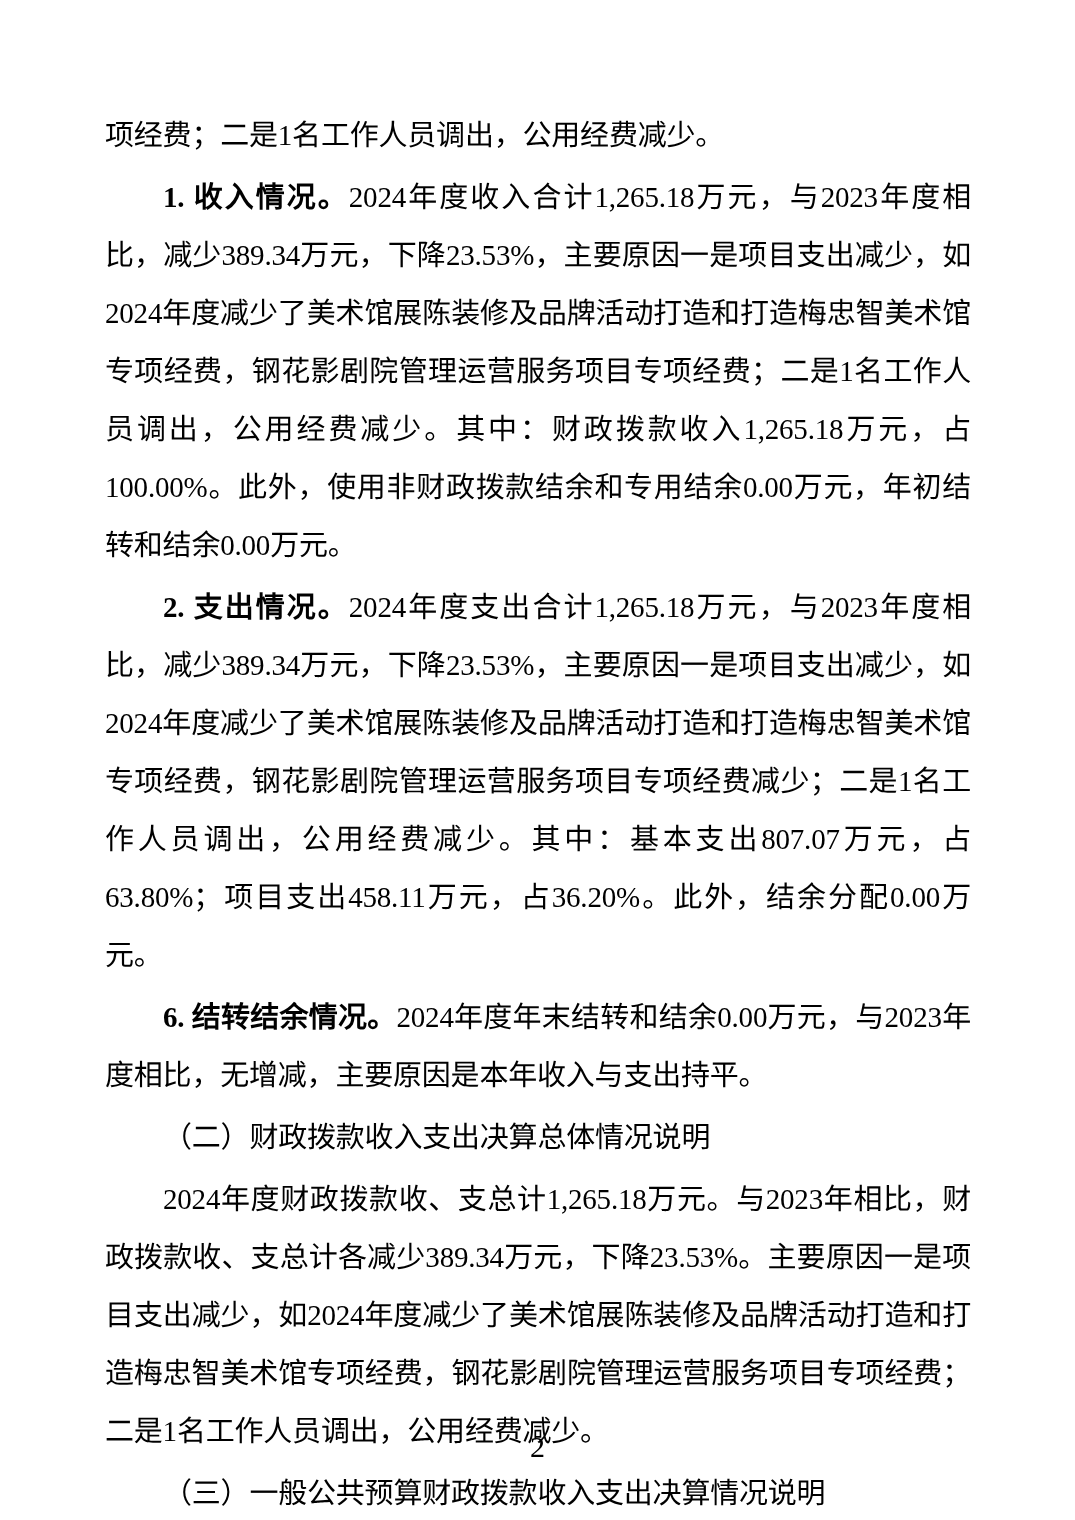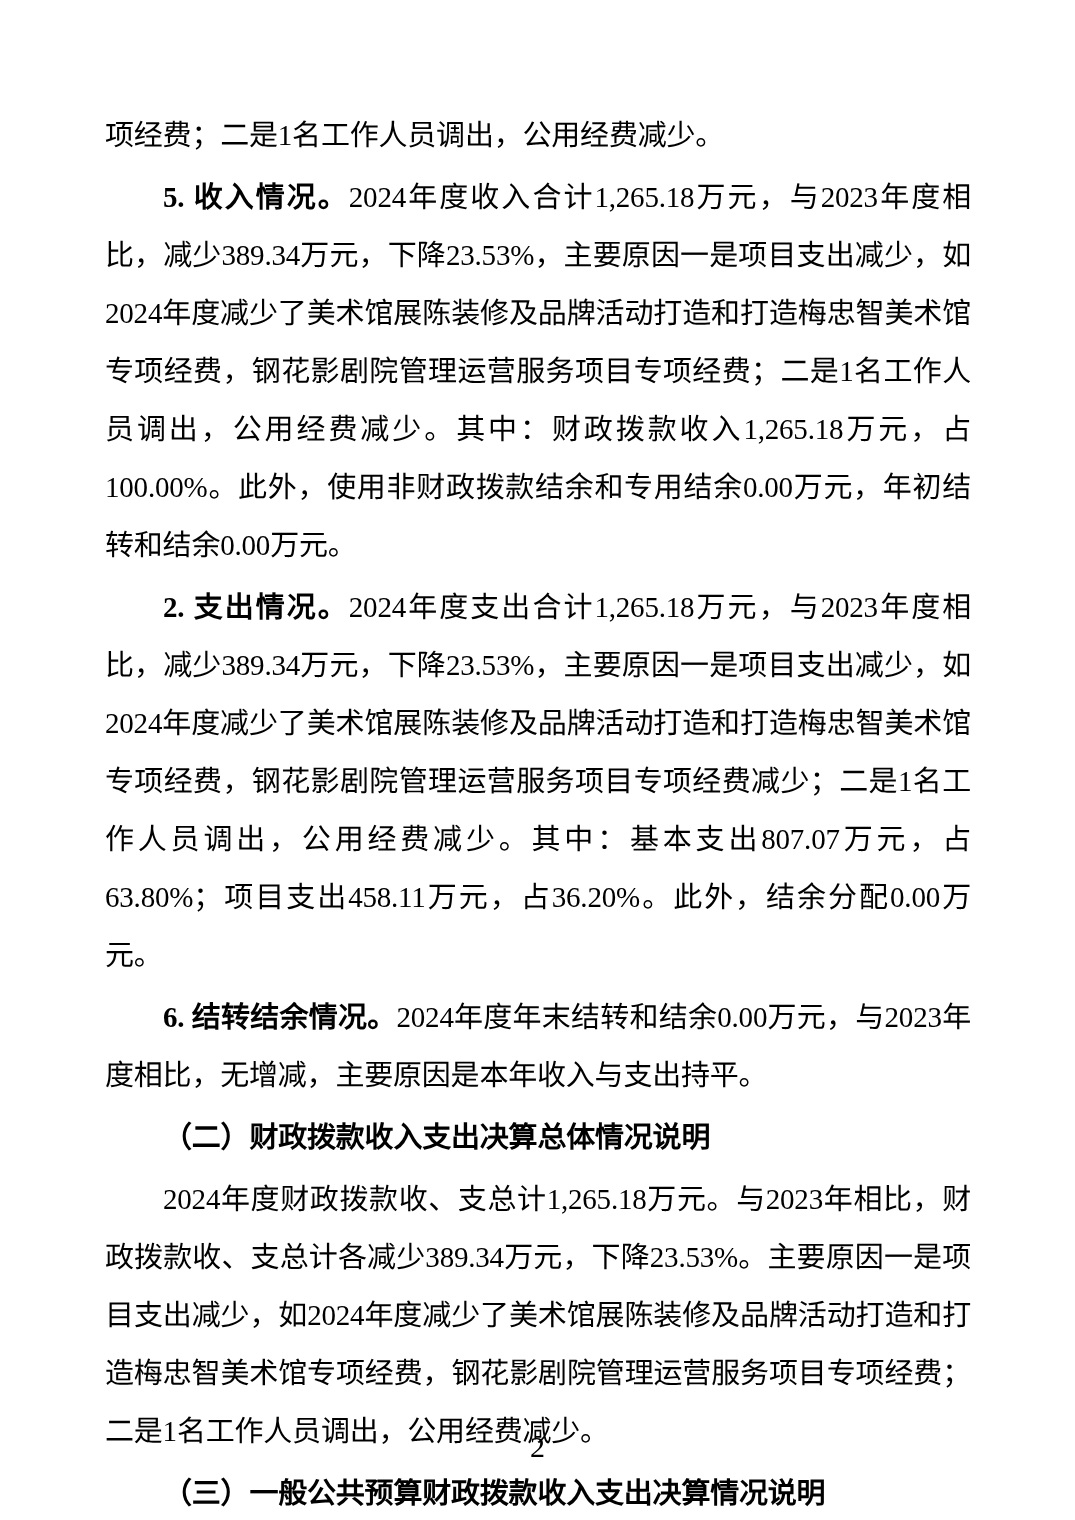--- a/index.html
+++ b/index.html
@@ -34,21 +34,21 @@
     text-indent: 58px;
   }
   .para .lead {
     font-weight: bold;
   }
   .heading {
     font-size: 29px;
     letter-spacing: -0.2px;
     line-height: 58px;
     margin: 0 0 4px 0;
-    font-weight: bold;
+    font-weight: normal;
     text-indent: 58px;
     text-align: left;
   }
   .page-number {
     position: absolute;
     left: 0;
     top: 1431px;
     width: 100%;
     text-align: center;
     font-size: 30px;
@@ -57,21 +57,21 @@
   }
 </style>
 </head>
 <body>
 
 <div class="page">
   <div class="body-text">
 
     <p class="para"><span>项经费；二是1名工作人员调出，公用经费减少。</span></p>
 
-    <p class="para indent"><span class="lead">5. 收入情况。</span><span>2024年度收入合计1,265.18万元，与2023年度相比，减少389.34万元，下降23.53%，主要原因一是项目支出减少，如2024年度减少了美术馆展陈装修及品牌活动打造和打造梅忠智美术馆专项经费，钢花影剧院管理运营服务项目专项经费；二是1名工作人员调出，公用经费减少。其中：财政拨款收入1,265.18万元，占100.00%。此外，使用非财政拨款结余和专用结余0.00万元，年初结转和结余0.00万元。</span></p>
+    <p class="para indent"><span class="lead">1. 收入情况。</span><span>2024年度收入合计1,265.18万元，与2023年度相比，减少389.34万元，下降23.53%，主要原因一是项目支出减少，如2024年度减少了美术馆展陈装修及品牌活动打造和打造梅忠智美术馆专项经费，钢花影剧院管理运营服务项目专项经费；二是1名工作人员调出，公用经费减少。其中：财政拨款收入1,265.18万元，占100.00%。此外，使用非财政拨款结余和专用结余0.00万元，年初结转和结余0.00万元。</span></p>
 
     <p class="para indent"><span class="lead">2. 支出情况。</span><span>2024年度支出合计1,265.18万元，与2023年度相比，减少389.34万元，下降23.53%，主要原因一是项目支出减少，如2024年度减少了美术馆展陈装修及品牌活动打造和打造梅忠智美术馆专项经费，钢花影剧院管理运营服务项目专项经费减少；二是1名工作人员调出，公用经费减少。其中：基本支出807.07万元，占63.80%；项目支出458.11万元，占36.20%。此外，结余分配0.00万元。</span></p>
 
     <p class="para indent"><span class="lead">6. 结转结余情况。</span><span>2024年度年末结转和结余0.00万元，与2023年度相比，无增减，主要原因是本年收入与支出持平。</span></p>
 
     <h2 class="heading">（二）财政拨款收入支出决算总体情况说明</h2>
 
     <p class="para indent">2024年度财政拨款收、支总计1,265.18万元。与2023年相比，财政拨款收、支总计各减少389.34万元，下降23.53%。主要原因一是项目支出减少，如2024年度减少了美术馆展陈装修及品牌活动打造和打造梅忠智美术馆专项经费，钢花影剧院管理运营服务项目专项经费；二是1名工作人员调出，公用经费减少。</p>
 
     <h2 class="heading">（三）一般公共预算财政拨款收入支出决算情况说明</h2>

